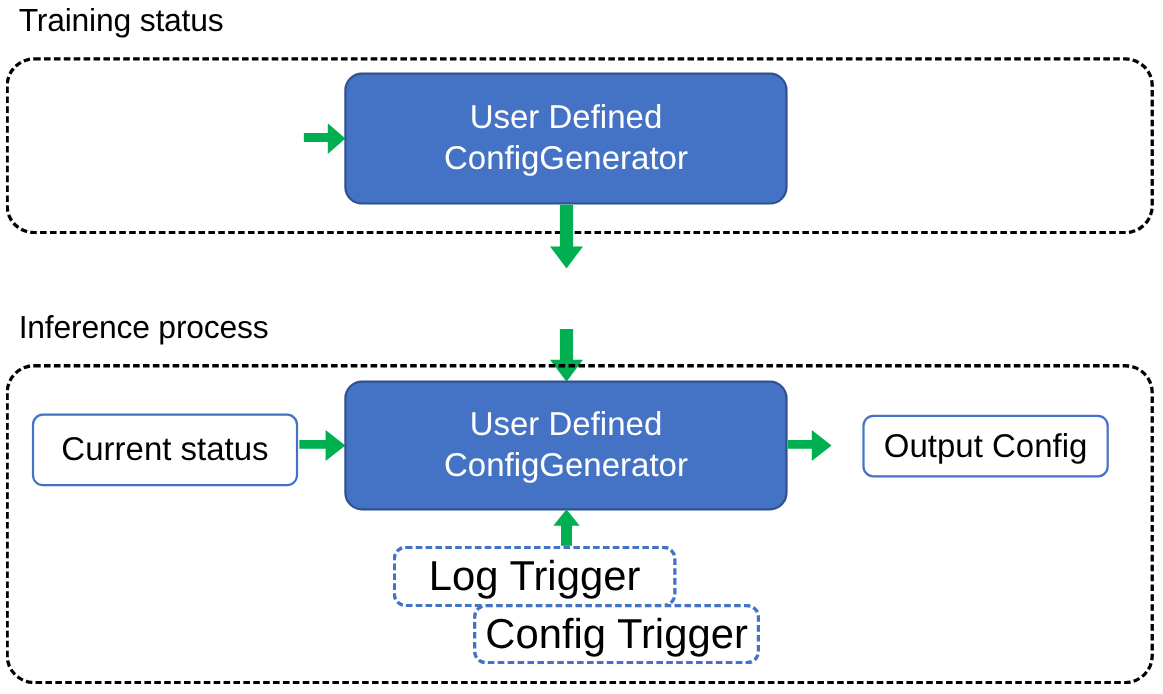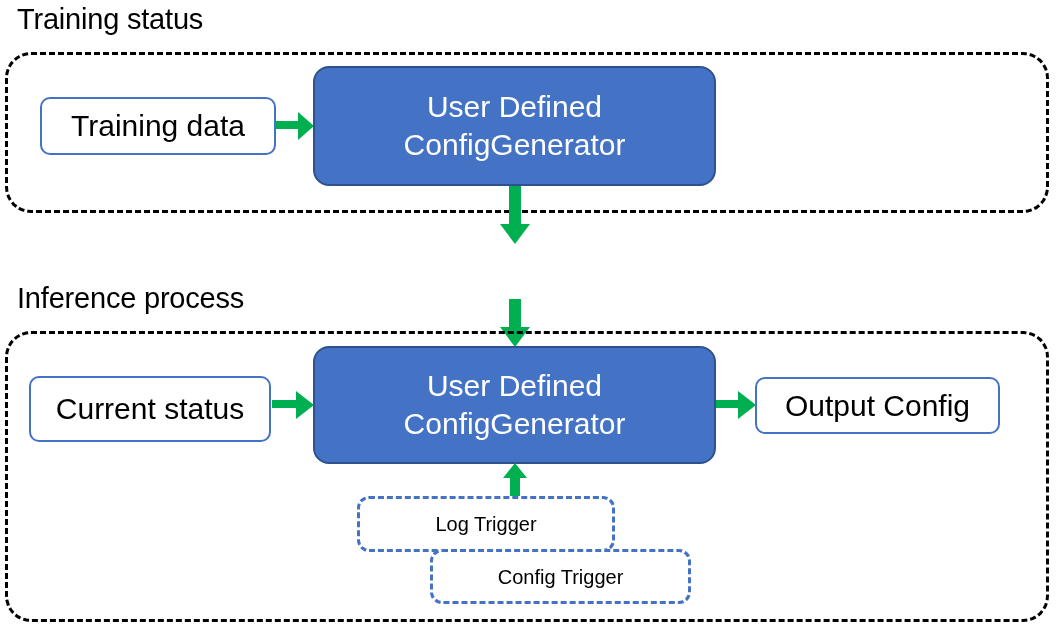--- a/index.html
+++ b/index.html
@@ -53,39 +53,38 @@
     border: 2px solid #2F528F;
     color: #ffffff;
     font-size: 30px;
     line-height: 38px;
     border-radius: 16px;
   }
   .node-dashed {
     background: #ffffff;
     border: 3px dashed #4472C4;
     color: #000000;
-    font-size: 20px;
+    font-size: 38px;
     line-height: 34px;
     border-radius: 12px;
   }
   .arrow {
     position: absolute;
   }
   .arrow svg { display: block; }
 </style>
 </head>
 <body>
 
 <div id="canvas">
 
   <div class="section-label" style="left:17px; top:2px;">Training status</div>
 
   <div class="dashed-container" style="left:5px; top:52px; width:1044px; height:161px;"></div>
 
-  <div class="node node-white" style="left:40px; top:97px; width:236px; height:58px;">Training data</div>
 
   <div class="arrow" style="left:276px; top:108px;">
     <svg width="40" height="36" viewBox="0 0 40 36">
       <path d="M0 13 L22 13 L22 4 L38 18 L22 32 L22 21 L0 21 Z" fill="#00B050"></path>
     </svg>
   </div>
 
   <div class="node node-blue" style="left:313px; top:66px; width:403px; height:120px; flex-direction:column;">
     <span>User Defined</span>
     <span>ConfigGenerator</span>
@@ -120,21 +119,21 @@
     <span>User Defined</span>
     <span>ConfigGenerator</span>
   </div>
 
   <div class="arrow" style="left:716px; top:387px;">
     <svg width="42" height="36" viewBox="0 0 42 36">
       <path d="M0 13 L22 13 L22 4 L40 18 L22 32 L22 21 L0 21 Z" fill="#00B050"></path>
     </svg>
   </div>
 
-  <div class="node node-white" style="left:755px; top:377px; width:245px; height:57px;">Output Config</div>
+  <div class="node node-white" style="left:784px; top:377px; width:224px; height:57px;">Output Config</div>
 
   <div class="arrow" style="left:498px; top:463px;">
     <svg width="34" height="40" viewBox="0 0 34 40">
       <path d="M17 0 L29 15 L22 15 L22 40 L12 40 L12 15 L5 15 Z" fill="#00B050"></path>
     </svg>
   </div>
 
   <div class="node node-dashed" style="left:357px; top:496px; width:258px; height:56px;">Log Trigger</div>
 
   <div class="node node-dashed" style="left:430px; top:549px; width:261px; height:55px; z-index:5;">Config Trigger</div>

